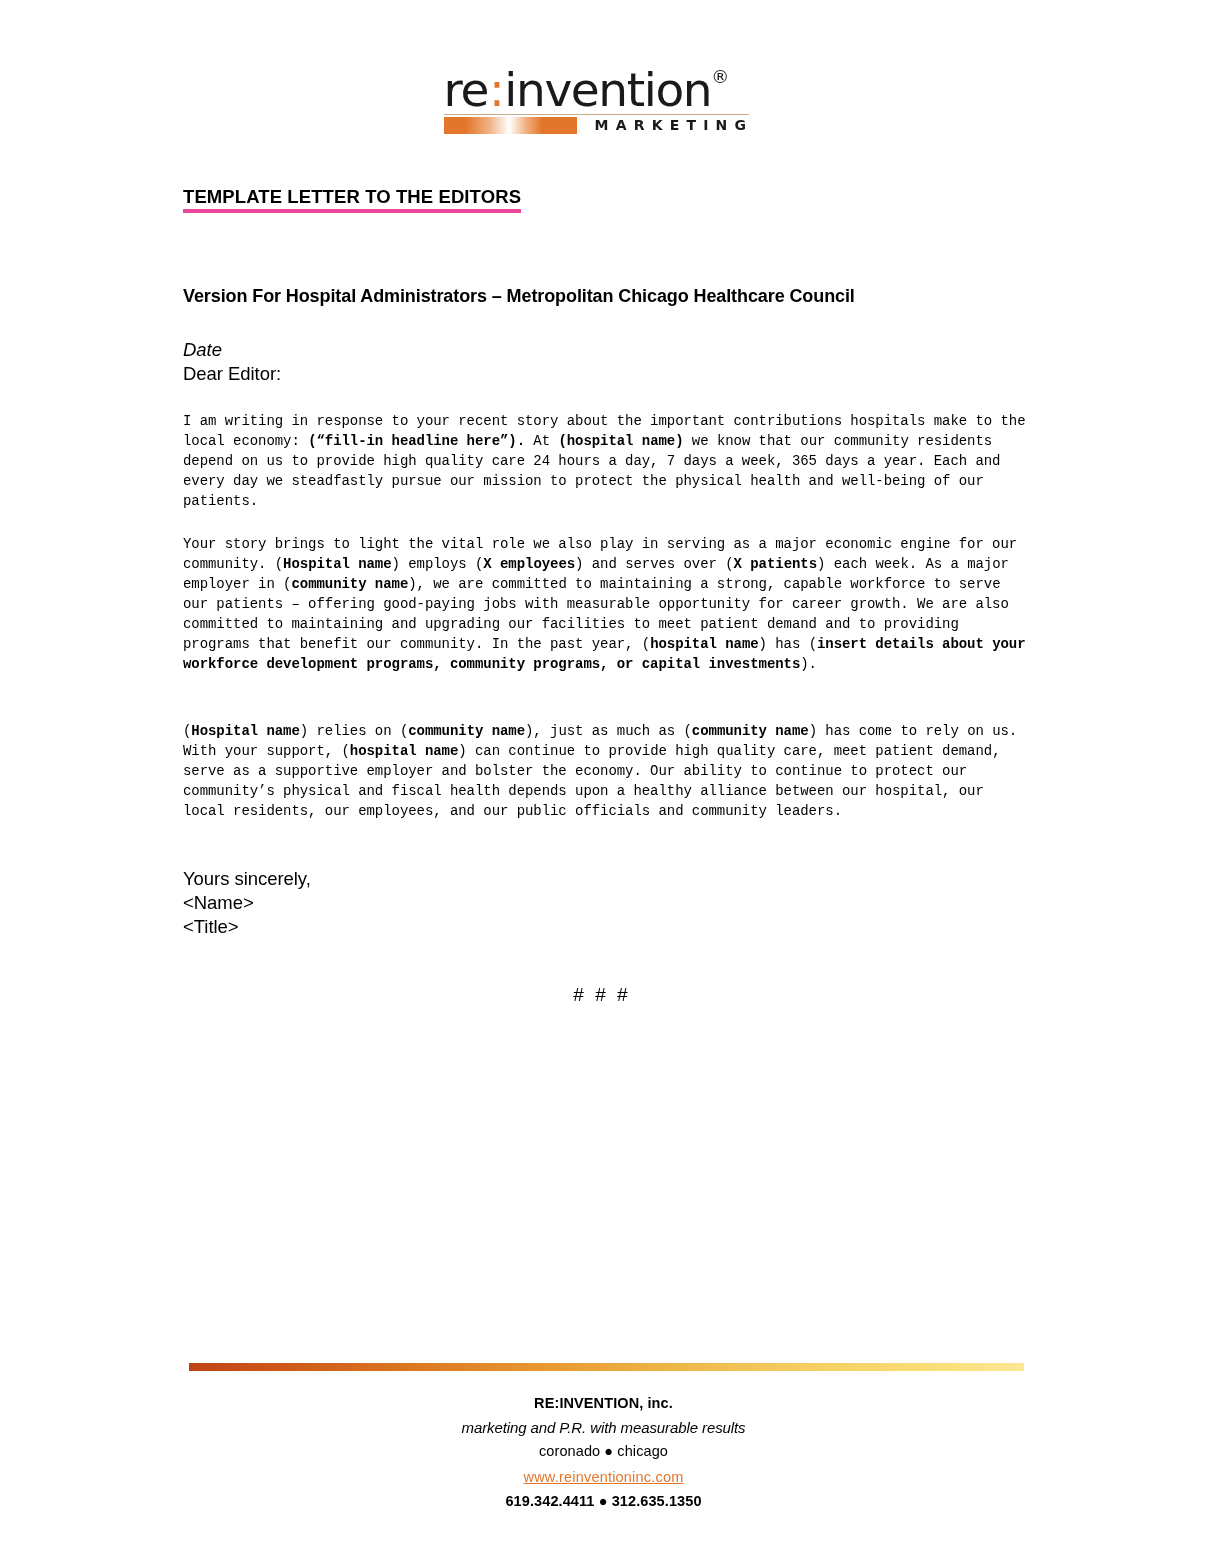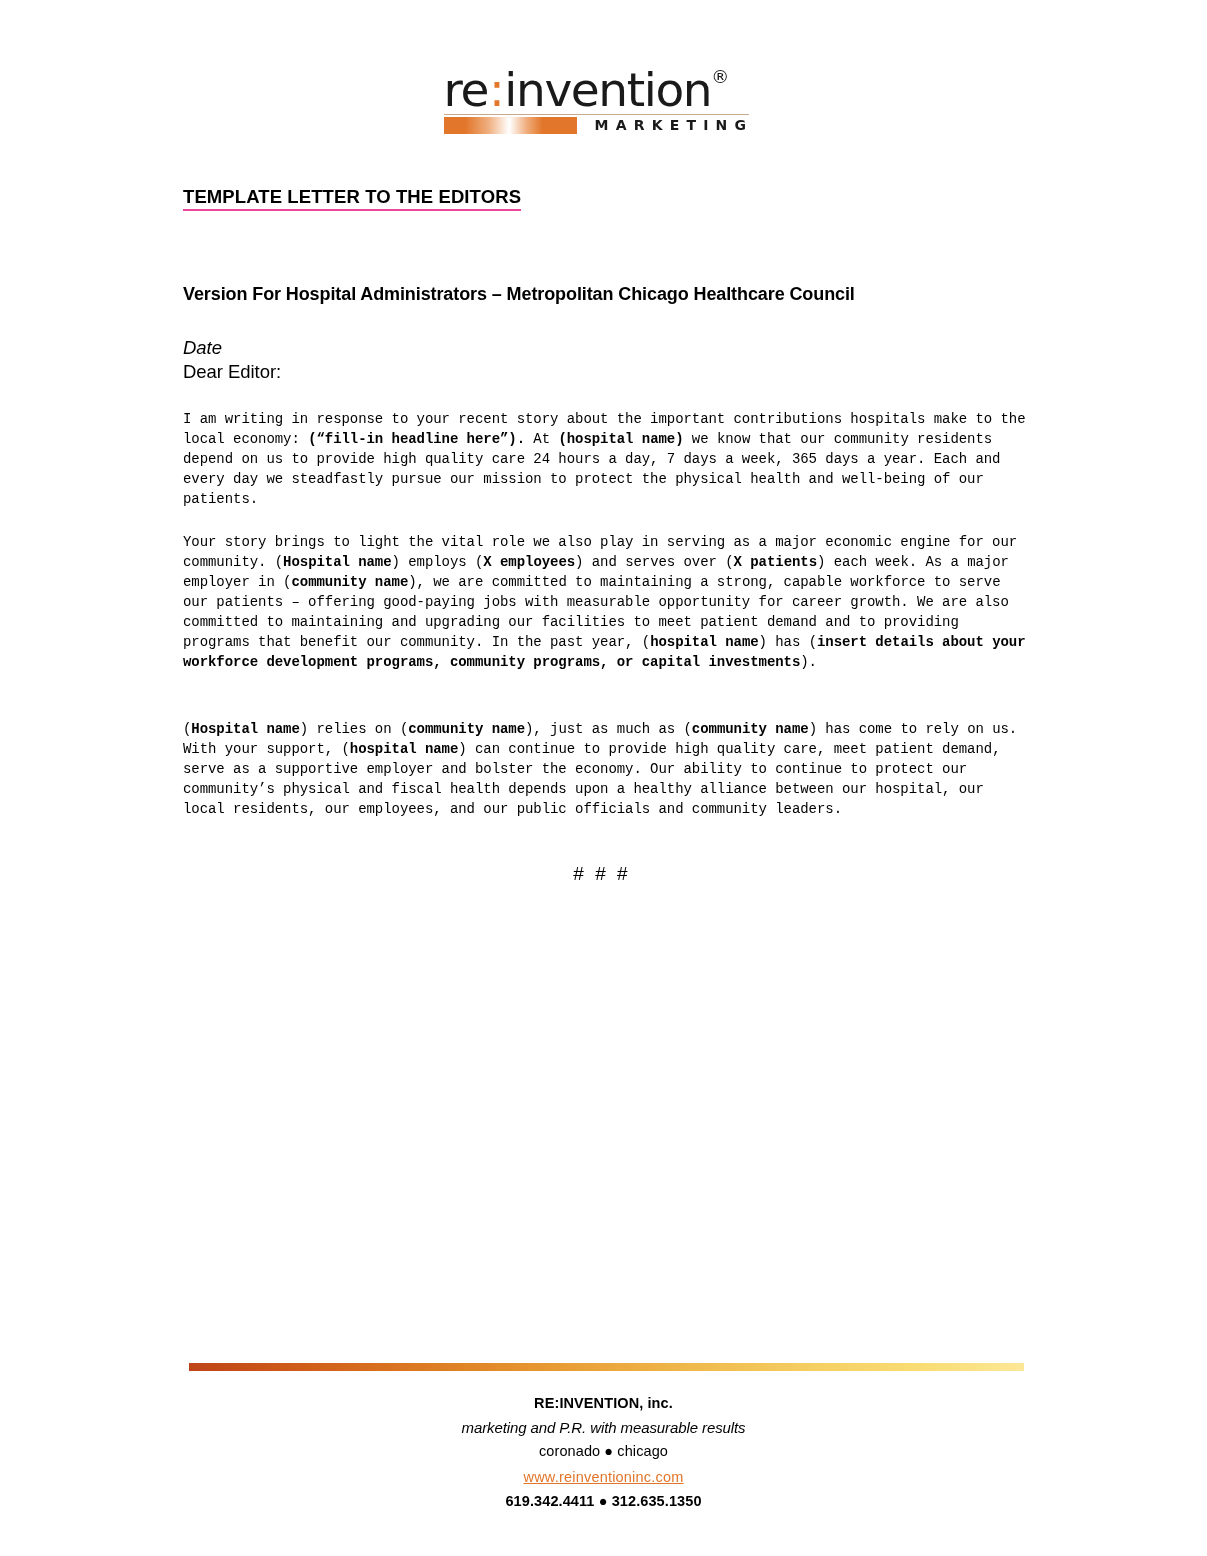--- a/index.html
+++ b/index.html
@@ -94,21 +94,21 @@
   .content {
     padding-left: 183px;
     padding-right: 180px;
     margin-top: 52px;
   }
   .doc-title {
     font-size: 18.5px;
     font-weight: bold;
     letter-spacing: 0.1px;
     display: inline-block;
-    border-bottom: 2px solid #ec4899;
+    border-bottom: 4px solid #ec4899;
     padding-bottom: 1px;
     line-height: 1.2;
   }
   .subject {
     font-size: 18px;
     font-weight: bold;
     margin-top: 72px;
     letter-spacing: -0.1px;
     line-height: 1.25;
   }
@@ -240,20 +240,25 @@
 
 
     <div class="line salutation">Dear Editor:</div>
 
     <p class="para"><span>I am writing in response to your recent story about the important contributions hospitals make to the local economy: </span><b>(“fill-in headline here”).</b><span> At </span><b>(hospital name)</b><span> we know that our community residents depend on us to provide high quality care 24 hours a day, 7 days a week, 365 days a year. Each and every day we steadfastly pursue our mission to protect the physical health and well-being of our patients.</span></p>
 
     <p class="para tight"><span>Your story brings to light the vital role we also play in serving as a major economic engine for our community. (</span><b>Hospital name</b><span>) employs (</span><b>X employees</b><span>) and serves over (</span><b>X patients</b><span>) each week. As a major employer in (</span><b>community name</b><span>), we are committed to maintaining a strong, capable workforce to serve our patients – offering good-paying jobs with measurable opportunity for career growth. We are also committed to maintaining and upgrading our facilities to meet patient demand and to providing programs that benefit our community. In the past year, (</span><b>hospital name</b><span>) has (</span><b>insert details about your workforce development programs, community programs, or capital investments</b><span>).</span></p>
 
     <p class="para para3"><span>(</span><b>Hospital name</b><span>) relies on (</span><b>community name</b><span>), just as much as (</span><b>community name</b><span>) has come to rely on us. With your support, (</span><b>hospital name</b><span>) can continue to provide high quality care, meet patient demand, serve as a supportive employer and bolster the economy. Our ability to continue to protect our community’s physical and fiscal health depends upon a healthy alliance between our hospital, our local residents, our employees, and our public officials and community leaders.</span></p>
 
+    <div class="closing">
+      <div class="line">Yours sincerely,</div>
+      <div class="line">&lt;Name&gt;</div>
+      <div class="line">&lt;Title&gt;</div>
+    </div>
 
     <div class="hashes"># # #</div>
   </div>
 
   <div class="footer">
     <div class="footer-bar"></div>
     <div class="footer-lines">
       <div class="f-name">RE:INVENTION, inc.</div>
       <div class="f-tag">marketing and P.R. with measurable results</div>
       <div class="f-cities">coronado ● chicago</div>

